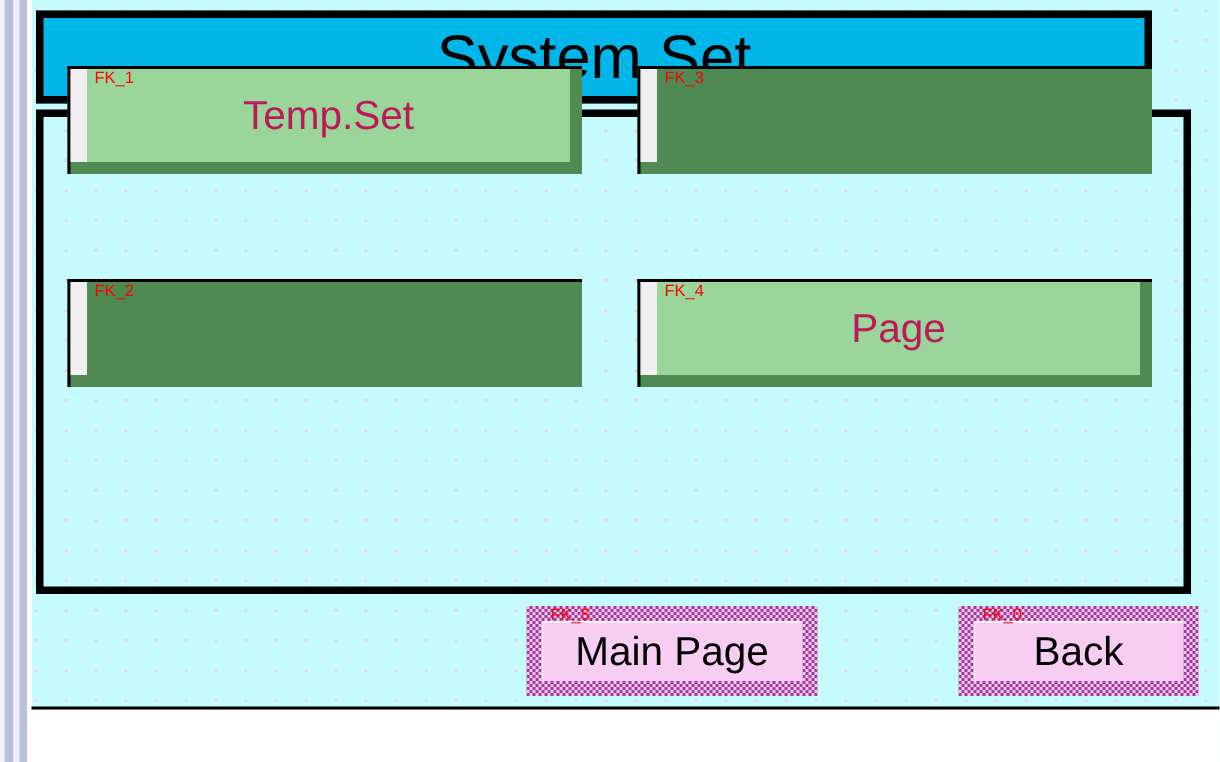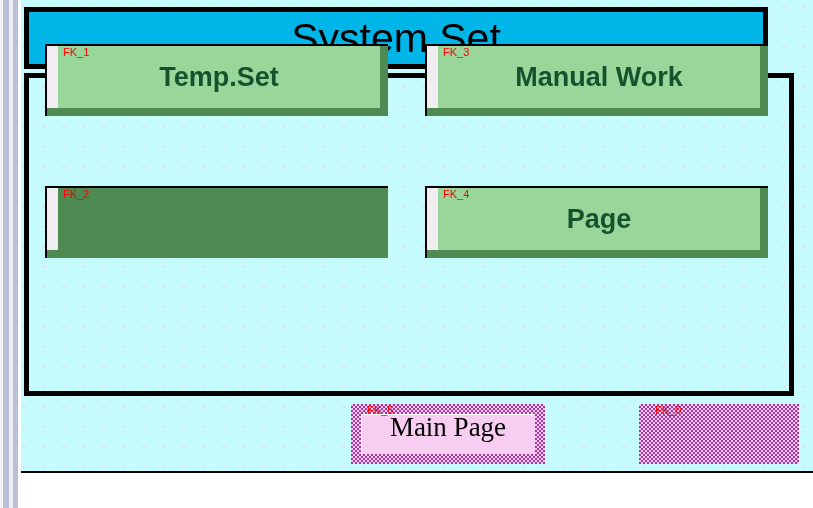--- a/index.html
+++ b/index.html
@@ -121,24 +121,23 @@
     top: 0px;
     width: 322px;
     height: 62px;
     background: #9ad69a;
     display: flex;
     align-items: center;
     justify-content: center;
   }
   .fk-green .face-label {
     font-size: 27px;
-    color: #14532d;
+    color: #be185d;
     white-space: nowrap;
     line-height: 1;
-    font-weight: bold;
   }
   .fk-tag {
     position: absolute;
     left: 16px;
     top: 0px;
     font-size: 11px;
     font-family: Liberation Sans, sans-serif;
     color: #ff0000;
     line-height: 12px;
     white-space: nowrap;
@@ -161,23 +160,23 @@
     background-image:
       repeating-conic-gradient(#a03a9a 0% 25%, #f3c9ef 0% 50%);
     background-size: 4px 4px;
   }
   .fk-pink .pink-face {
     position: relative;
     width: 100%;
     height: 100%;
     background: #f7cdf2;
     display: flex;
+    align-items: center;
     justify-content: center;
     box-shadow: inset 1px 1px 0 #ffffff;
-    font-family: Liberation Serif, serif;
   }
   .fk-pink .pink-label {
     font-size: 27px;
     color: #000000;
     white-space: nowrap;
     line-height: 1;
   }
 
   #btn-mainpage { left: 330px; top: 404px; width: 194px; }
   #btn-back     { left: 618px; top: 404px; width: 160px; }
@@ -204,23 +203,20 @@
     <div class="fk-green" id="btn-temp">
       <div class="bevel-left"></div>
       <div class="face">
         <span class="face-label">Temp.Set</span>
       </div>
       <span class="fk-tag">FK_1</span>
     </div>
 
     <div class="fk-green" id="btn-manual">
       <div class="bevel-left"></div>
-      <div class="face">
-        <span class="face-label">Manual Work</span>
-      </div>
       <span class="fk-tag">FK_3</span>
     </div>
 
     <div class="fk-green" id="btn-counter">
       <div class="bevel-left"></div>
       <span class="fk-tag">FK_2</span>
     </div>
 
     <div class="fk-green" id="btn-help">
       <div class="bevel-left"></div>
@@ -231,20 +227,23 @@
     </div>
 
     <div class="fk-pink" id="btn-mainpage">
       <div class="pink-face">
         <span class="pink-label">Main Page</span>
       </div>
       <span class="fk-tag">FK_5</span>
     </div>
 
     <div class="fk-pink" id="btn-back">
+      <div class="pink-face">
+        <span class="pink-label">Back</span>
+      </div>
       <span class="fk-tag">FK_0</span>
     </div>
 
   </div>
 
   <div id="bottom-white"></div>
 
 </div>
 
 </body></html>

